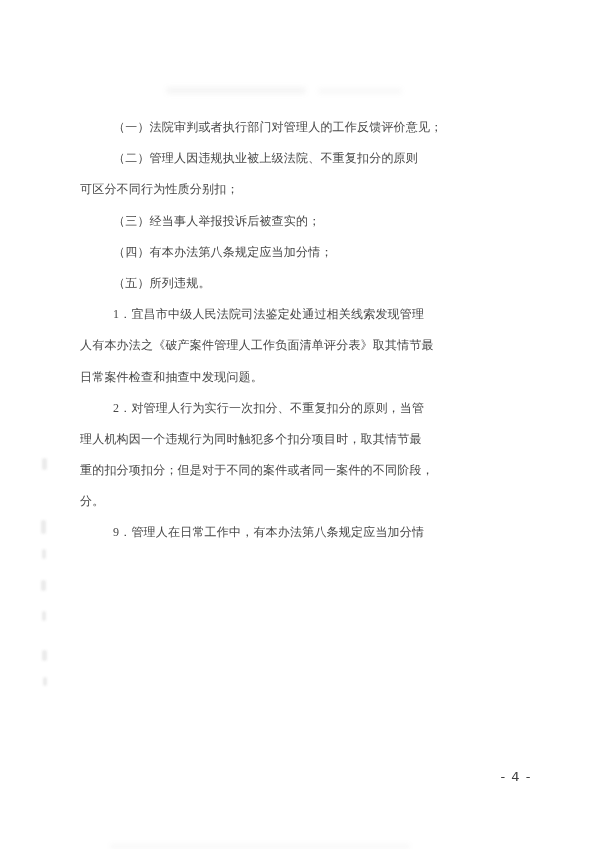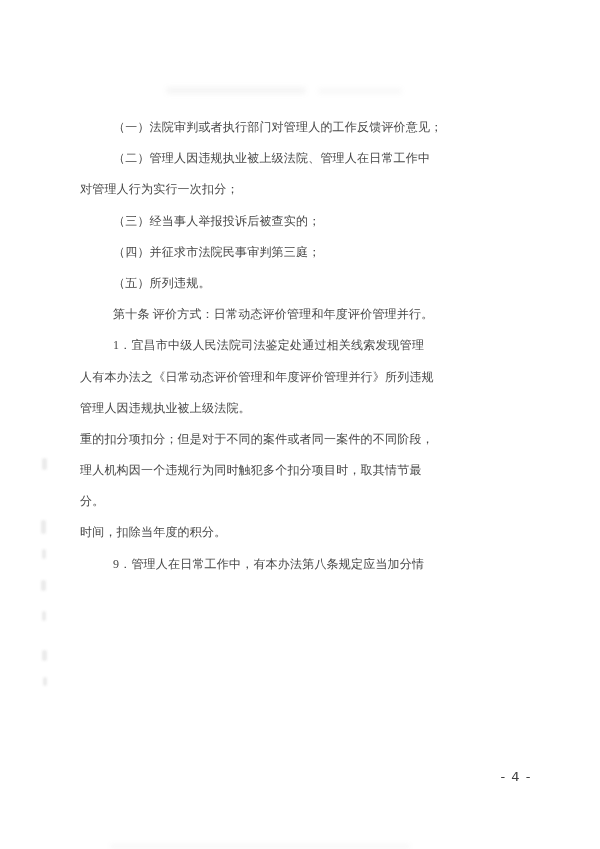--- a/index.html
+++ b/index.html
@@ -81,30 +81,29 @@
   <div class="speck sp1"></div>
   <div class="speck sp2"></div>
   <div class="speck sp3"></div>
   <div class="speck sp4"></div>
   <div class="speck sp5"></div>
   <div class="speck sp6"></div>
   <div class="speck sp7"></div>
 
   <div class="text-block">
       <div class="line indent">（一）法院审判或者执行部门对管理人的工作反馈评价意见；</div>
-      <div class="line indent">（二）管理人因违规执业被上级法院、管理人在日常工作中</div>
-      <div class="line">对管理人行为实行一次扣分；</div>
+      <div class="line indent">（二）管理人因违规执业被上级法院、不重复扣分的原则</div>
+      <div class="line">可区分不同行为性质分别扣；</div>
       <div class="line indent">（三）经当事人举报投诉后被查实的；</div>
-      <div class="line indent">（四）并征求市法院民事审判第三庭；</div>
+      <div class="line indent">（四）有本办法第八条规定应当加分情；</div>
       <div class="line indent">（五）所列违规。</div>
-      <div class="line indent">第十条 评价方式：日常动态评价管理和年度评价管理并行。</div>
       <div class="line indent">1．宜昌市中级人民法院司法鉴定处通过相关线索发现管理</div>
-      <div class="line">人有本办法之《日常动态评价管理和年度评价管理并行》所列违规</div>
-      <div class="line">管理人因违规执业被上级法院。</div>
+      <div class="line">人有本办法之《破产案件管理人工作负面清单评分表》取其情节最</div>
+      <div class="line">日常案件检查和抽查中发现问题。</div>
+      <div class="line indent">2．对管理人行为实行一次扣分、不重复扣分的原则，当管</div>
+      <div class="line">理人机构因一个违规行为同时触犯多个扣分项目时，取其情节最</div>
       <div class="line">重的扣分项扣分；但是对于不同的案件或者同一案件的不同阶段，</div>
-      <div class="line">理人机构因一个违规行为同时触犯多个扣分项目时，取其情节最</div>
       <div class="line">分。</div>
-      <div class="line">时间，扣除当年度的积分。</div>
       <div class="line indent">9．管理人在日常工作中，有本办法第八条规定应当加分情</div>
     </div>
 
   <div class="page-number">- 4 -</div>
 </div>
 
 </body></html>

